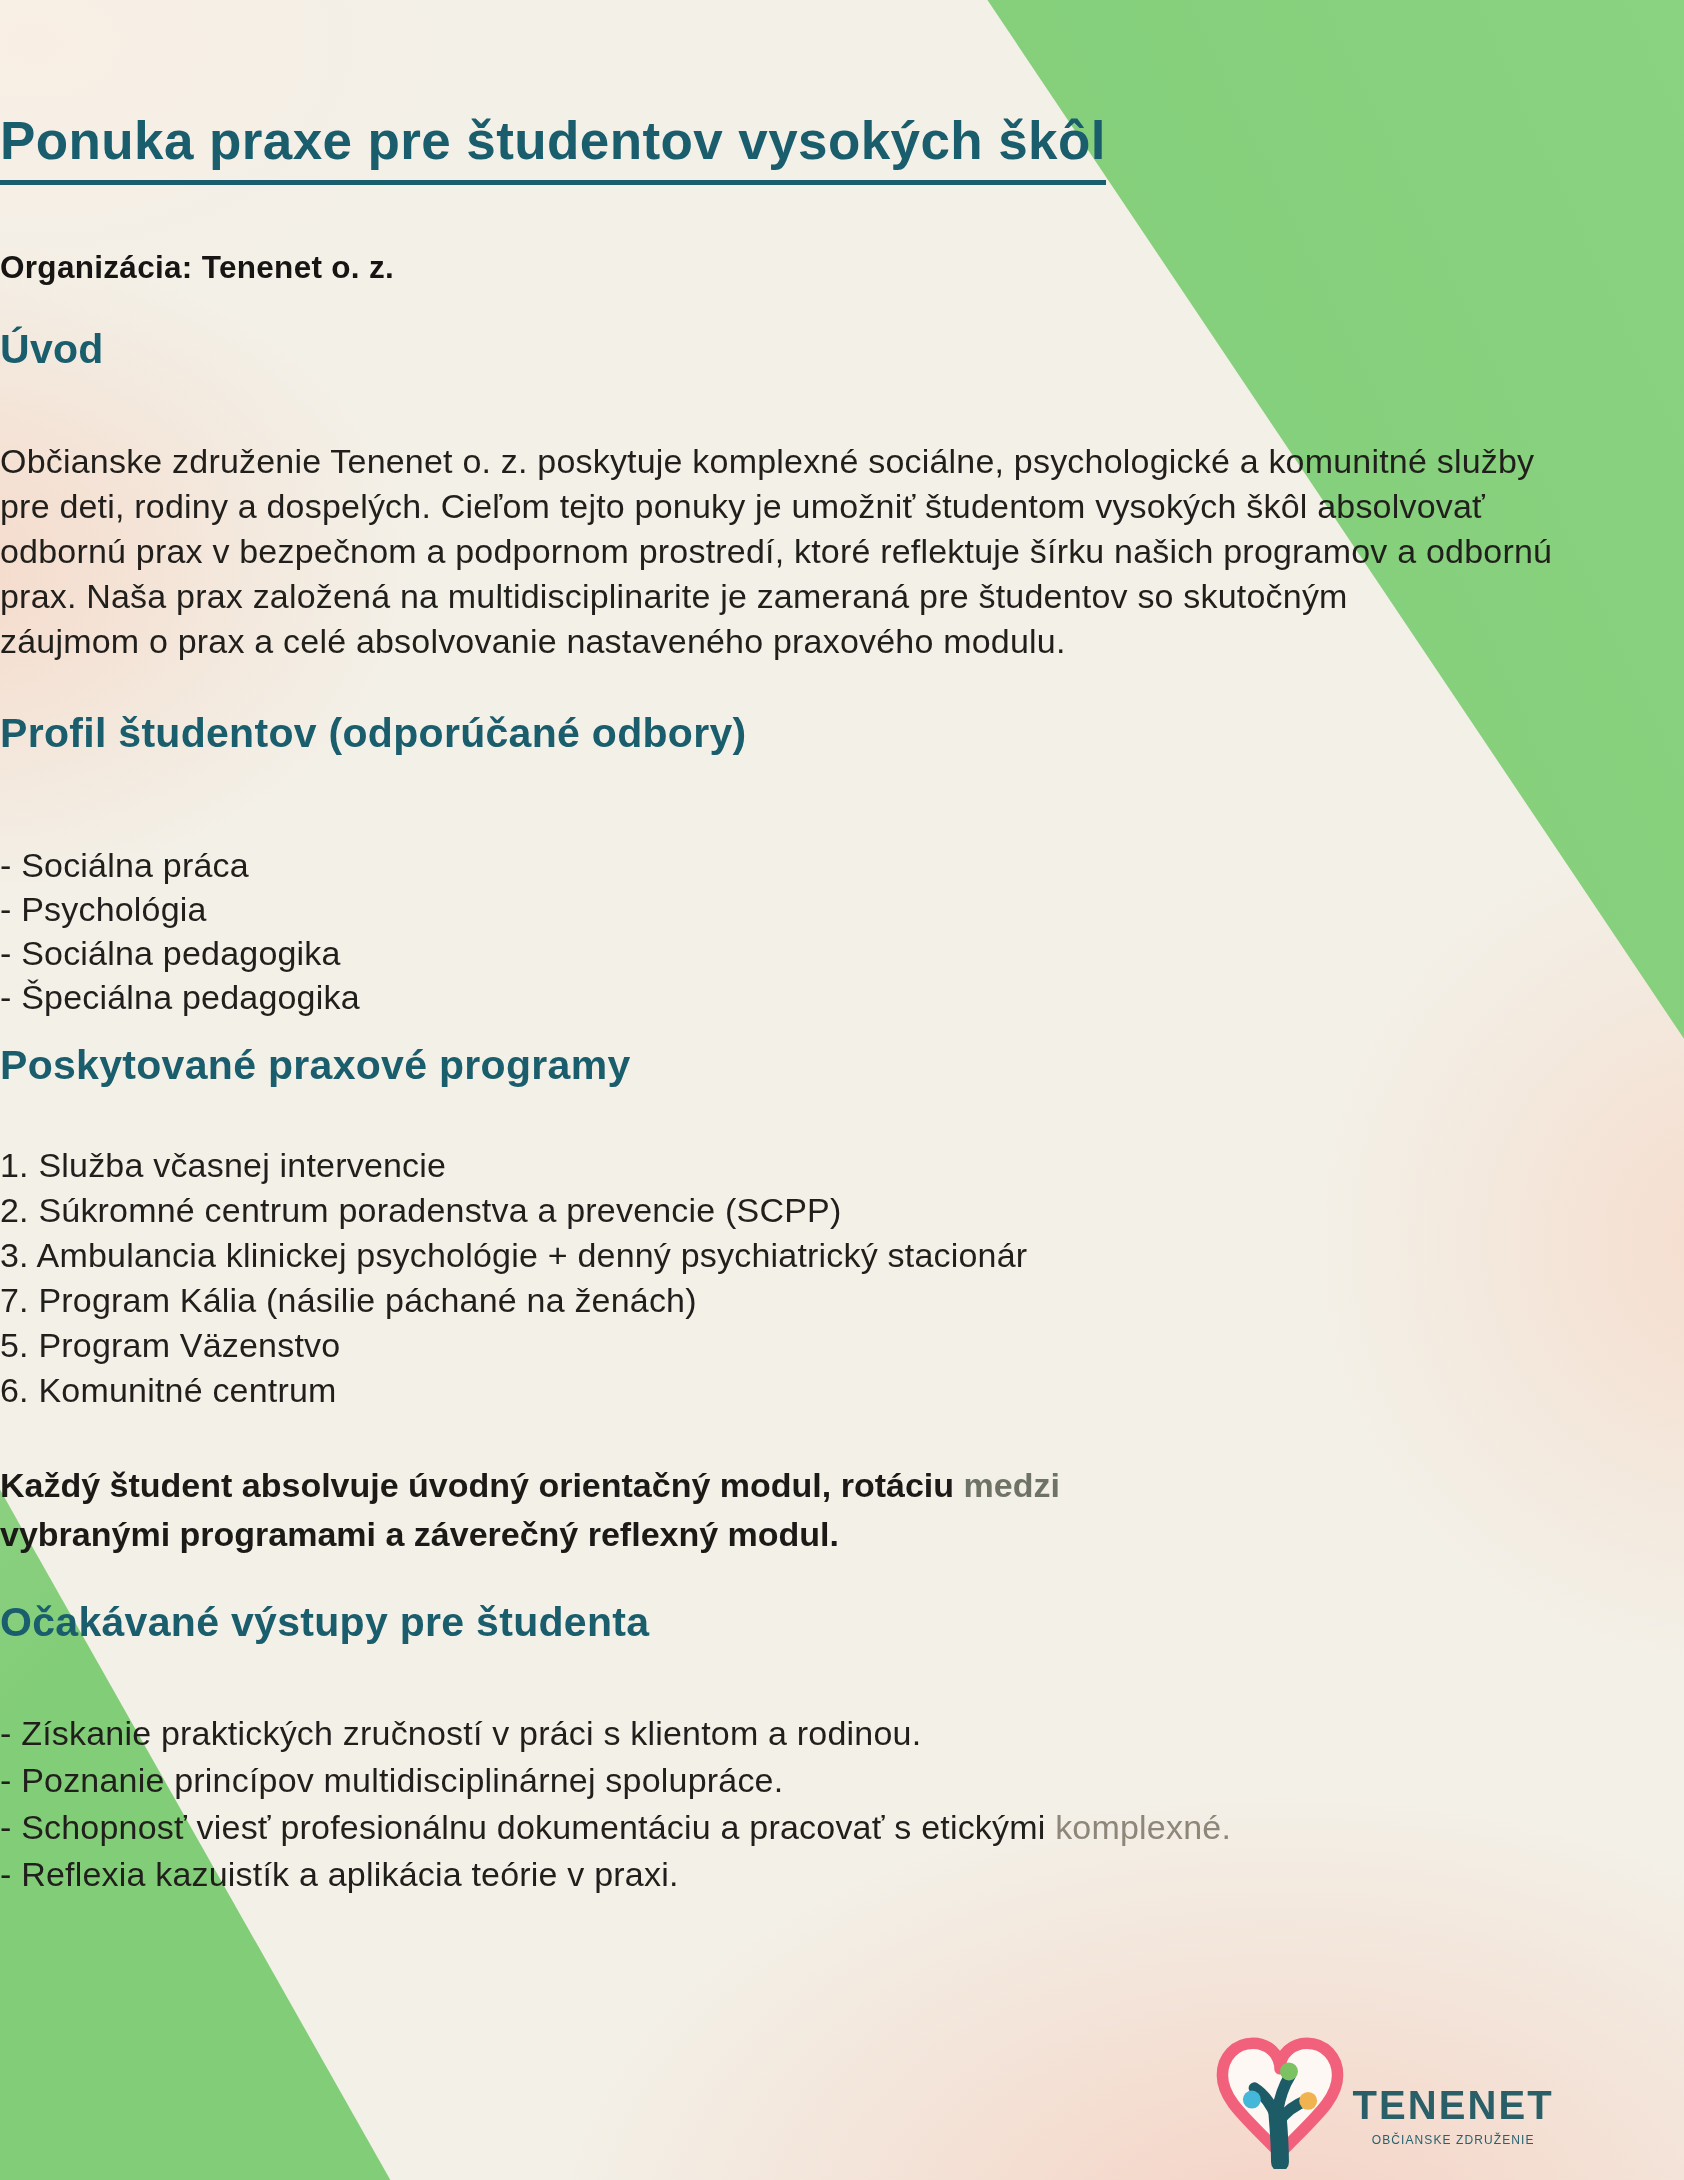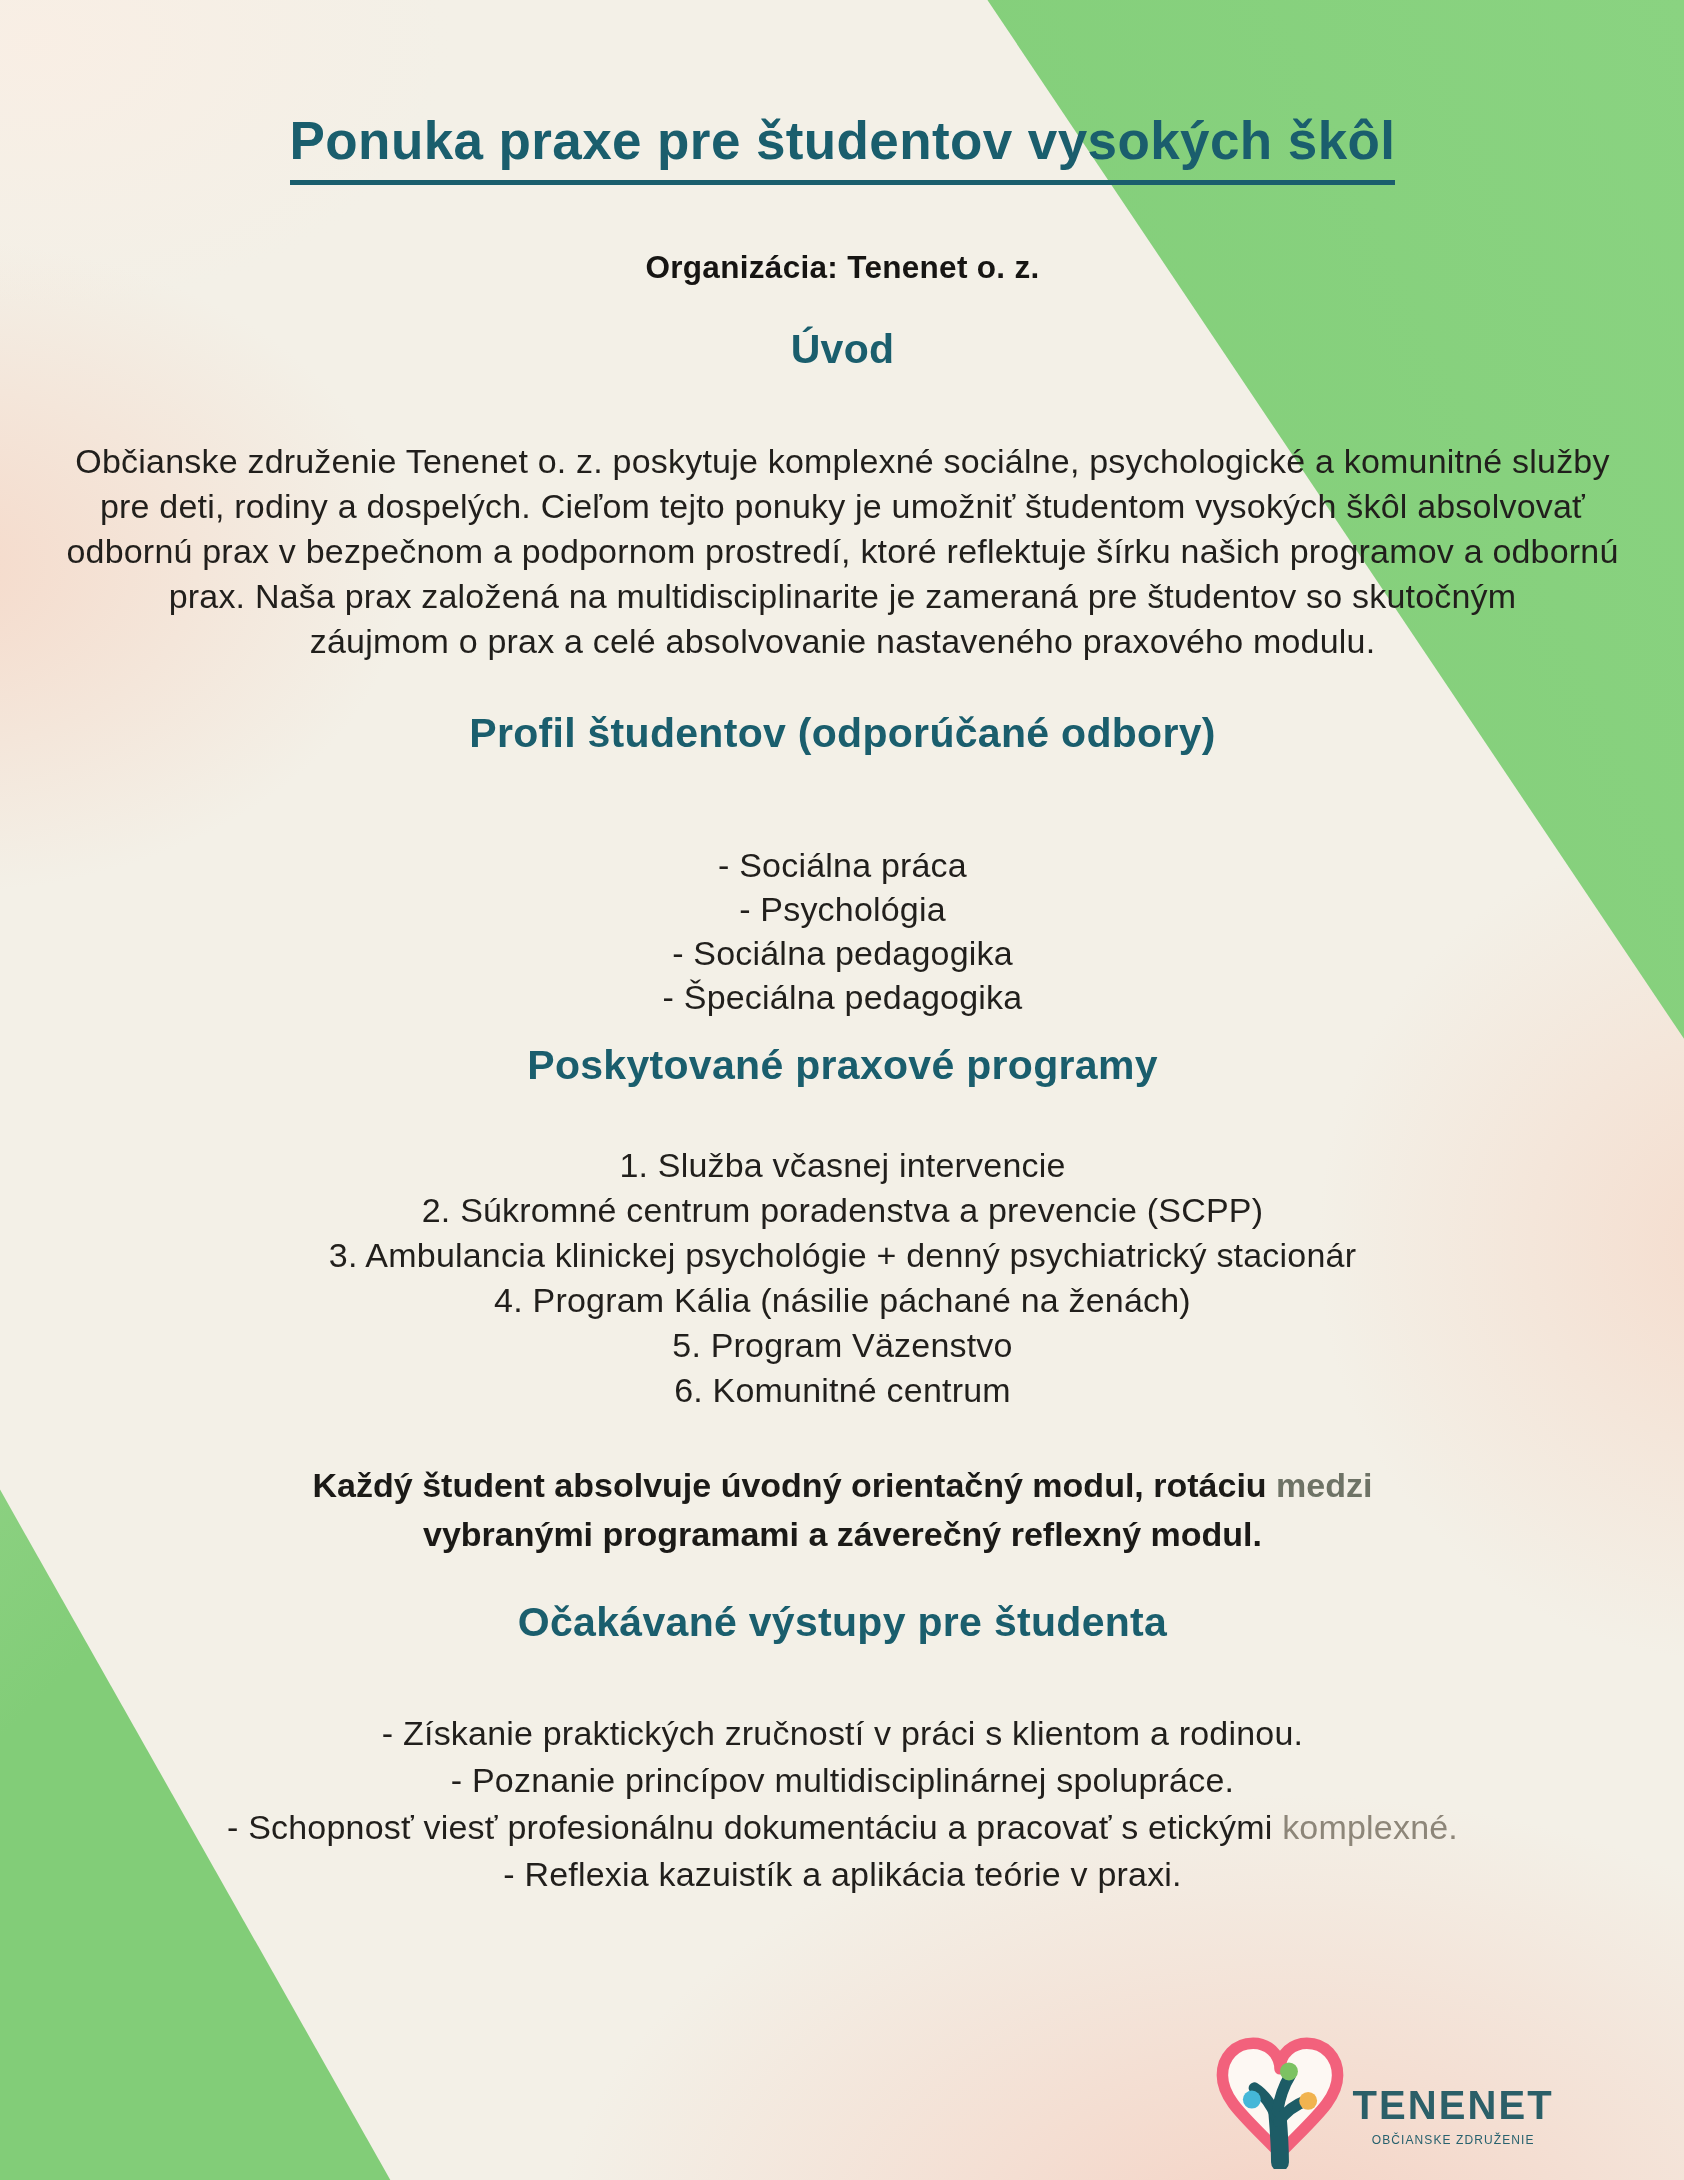--- a/index.html
+++ b/index.html
@@ -19,21 +19,21 @@
   }
   .shape{position:absolute;inset:0;pointer-events:none;}
   .green-tr{
     clip-path:polygon(58.6% 0, 100% 0, 100% 47.7%);
     background:linear-gradient(245deg,#8ad381 0%,#7ecb74 60%);
   }
   .green-bl{
     clip-path:polygon(0 68.3%, 23.2% 100%, 0 100%);
     background:linear-gradient(135deg,#c2e5b2 0%,#82cd78 45%);
   }
-  .block{position:absolute;left:0;width:100%;text-align:center;z-index:2;}
+  .block{position:absolute;left:0;width:100%;z-index:2;}
   .title{top:109px;font-size:53px;line-height:1.2;font-weight:bold;color:#1a5e6d;letter-spacing:0.4px;}
   .title .u{display:inline-block;border-bottom:5.1px solid #1a5e6d;padding-bottom:7.7px;}
   .org{top:249px;font-size:31.5px;font-weight:bold;color:#161513;letter-spacing:0.3px;}
   .h2{font-size:41px;line-height:1.2;font-weight:bold;color:#1a5e6d;letter-spacing:0.3px;}
   .h-uvod{top:325px;}
   .h-profil{top:709px;}
   .h-programy{top:1041px;}
   .h-vystupy{top:1598px;}
   .body-text{font-size:34px;letter-spacing:0.2px;color:#211f1c;}
   .intro{top:439px;line-height:45px;}
@@ -80,21 +80,21 @@
     <div>- Sociálna pedagogika</div>
     <div>- Špeciálna pedagogika</div>
   </div>
 
   <div class="block h2 h-programy">Poskytované praxové programy</div>
 
   <div class="block body-text programy-list">
     <div>1. Služba včasnej intervencie</div>
     <div>2. Súkromné centrum poradenstva a prevencie (SCPP)</div>
     <div>3. Ambulancia klinickej psychológie + denný psychiatrický stacionár</div>
-    <div>4. Program Kália (násilie páchané na ženách)</div>
+    <div>7. Program Kália (násilie páchané na ženách)</div>
     <div>5. Program Väzenstvo</div>
     <div>6. Komunitné centrum</div>
   </div>
 
   <div class="block note">
     <div><span>Každý študent absolvuje úvodný orientačný modul, rotáciu </span><span class="muted1">medzi</span></div>
     <div>vybranými programami a záverečný reflexný modul.</div>
   </div>
 
   <div class="block h2 h-vystupy">Očakávané výstupy pre študenta</div>

